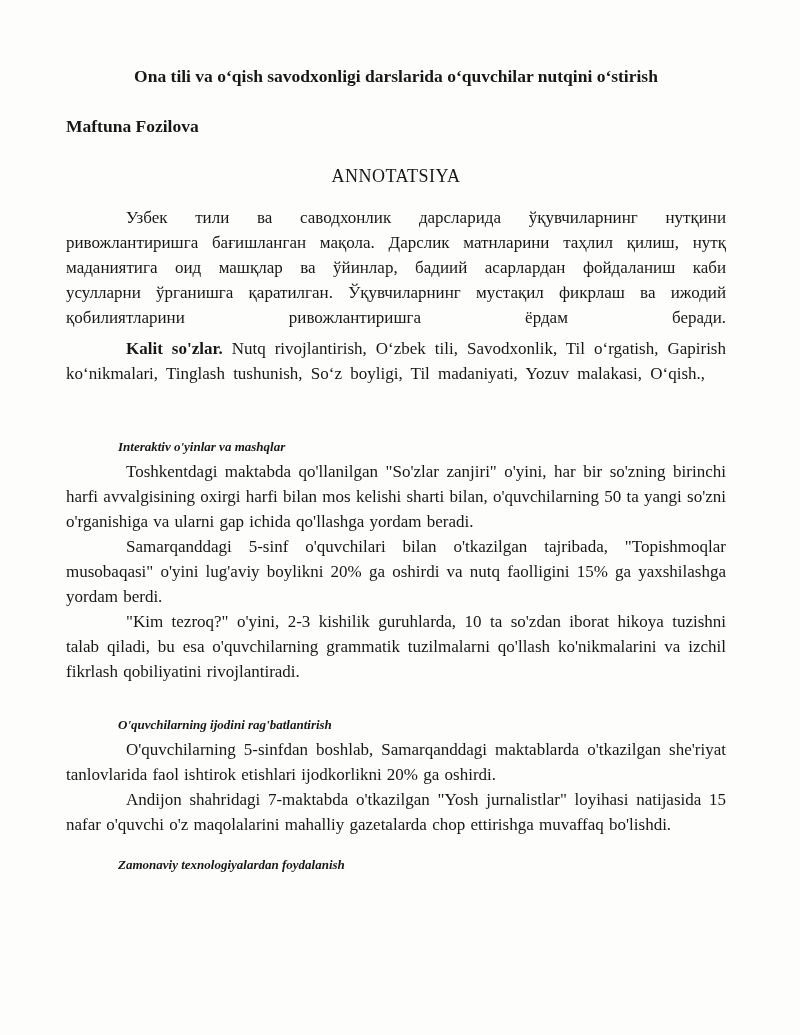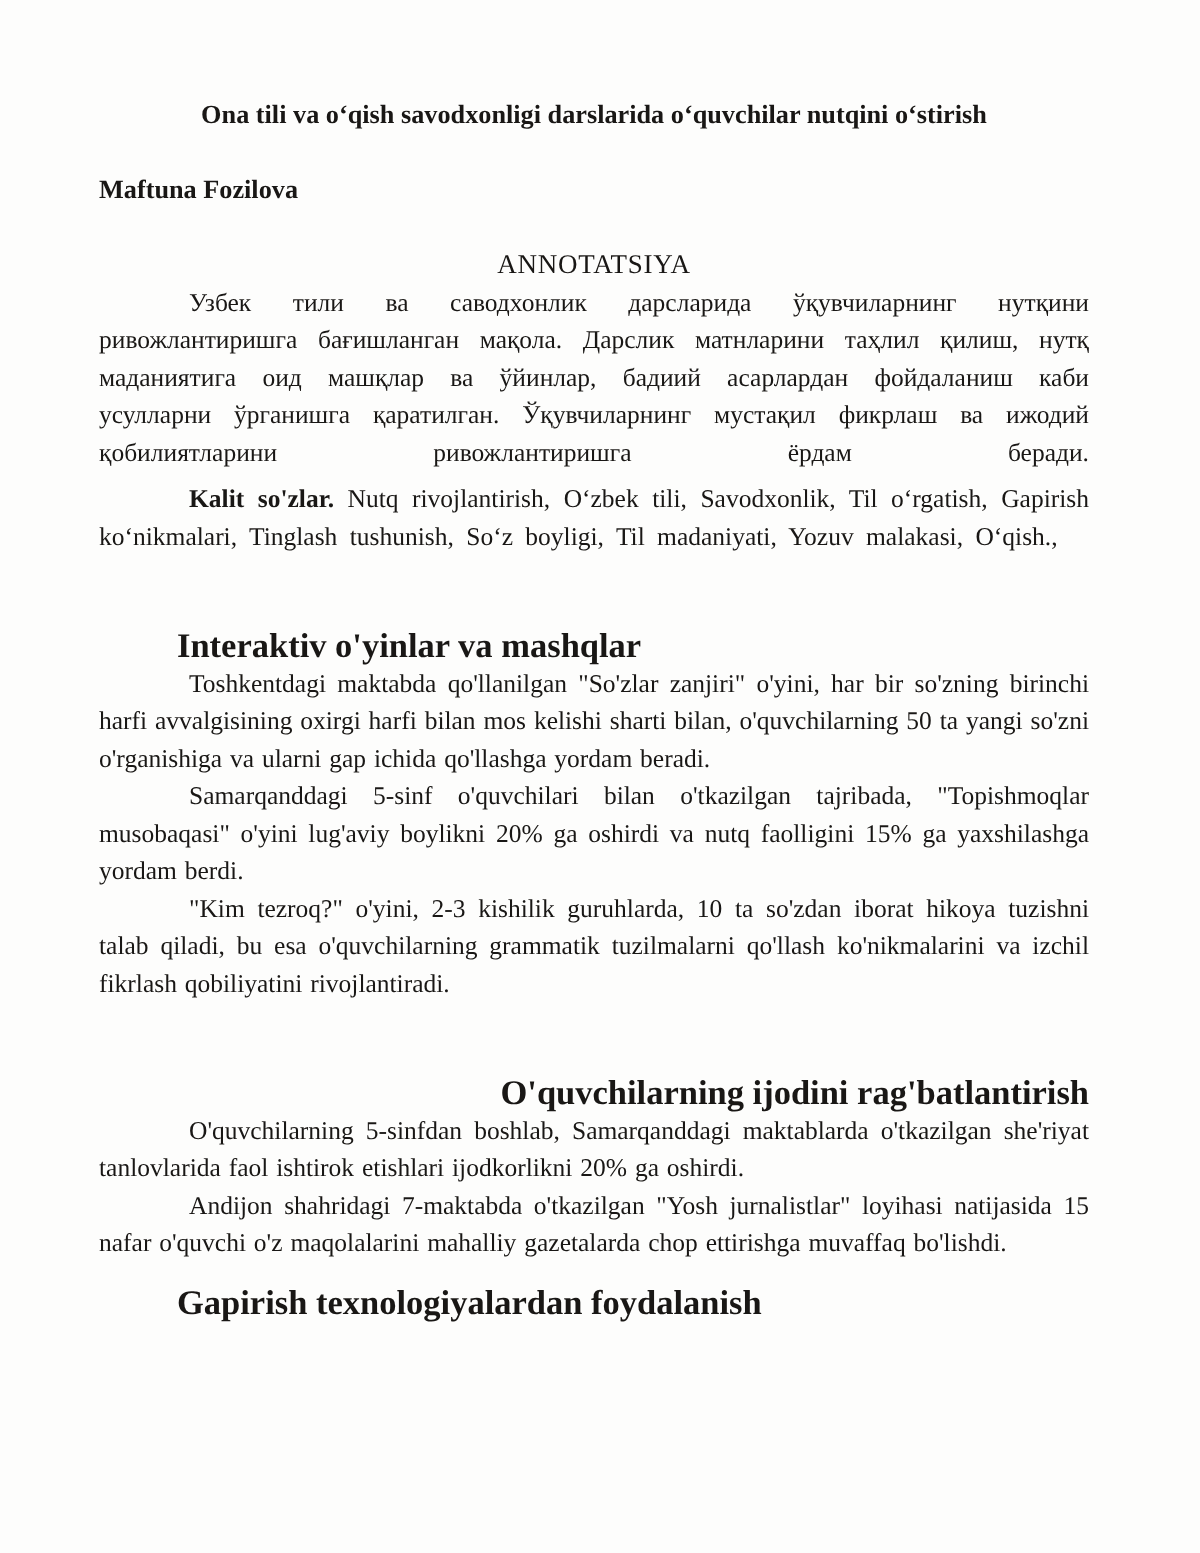--- a/index.html
+++ b/index.html
@@ -38,41 +38,42 @@
     font-weight: normal;
     font-size: 18px;
     letter-spacing: 0.5px;
   }
   p.body-para {
     margin: 0;
     text-align: justify;
     text-indent: 60px;
   }
   p.abstract-text {
-    margin-top: 0;
+    margin-top: 16px;
     word-spacing: 4px;
     text-align-last: justify;
   }
   p.keywords-para {
     margin-top: 6px;
     word-spacing: 4px;
   }
   .section-heading {
     margin: 0;
     padding-left: 52px;
     font-weight: bold;
-    font-size: 23px;
+    font-size: 13px;
     text-align: left;
+    font-style: italic;
   }
   p.latin { word-spacing: 1px; }
   .mt-sec1 { margin-top: 48px; }
   .mt-s1p1 { margin-top: 3px; }
   .mt-s1p2 { margin-top: 10px; }
   .mt-s1p3 { margin-top: 12px; }
-  .mt-sec2 { margin-top: 48px; text-align: right; }
+  .mt-sec2 { margin-top: 28px; }
   .mt-s2p1 { margin-top: 0; }
   .mt-s2p2 { margin-top: 12px; }
   .mt-s2p3 { margin-top: 16px; }
   .mt-sec3 { margin-top: 15px; }
   b.kw-label { font-weight: bold; }
 </style>
 </head>
 <body>
 
 <div class="page">
@@ -96,16 +97,16 @@
 
     <p class="body-para latin mt-s1p3">"Kim tezroq?" o'yini, 2-3 kishilik guruhlarda, 10 ta so'zdan iborat hikoya tuzishni talab qiladi, bu esa o'quvchilarning grammatik tuzilmalarni qo'llash ko'nikmalarini va izchil fikrlash qobiliyatini rivojlantiradi.</p>
 
     <p class="section-heading mt-sec2">O'quvchilarning ijodini rag'batlantirish</p>
 
     <p class="body-para latin mt-s2p1">O'quvchilarning 5-sinfdan boshlab, Samarqanddagi maktablarda o'tkazilgan she'riyat tanlovlarida faol ishtirok etishlari ijodkorlikni 20% ga oshirdi.</p>
 
 
     <p class="body-para latin mt-s2p3">Andijon shahridagi 7-maktabda o'tkazilgan "Yosh jurnalistlar" loyihasi natijasida 15 nafar o'quvchi o'z maqolalarini mahalliy gazetalarda chop ettirishga muvaffaq bo'lishdi.</p>
 
-    <p class="section-heading mt-sec3">Gapirish texnologiyalardan foydalanish</p>
+    <p class="section-heading mt-sec3">Zamonaviy texnologiyalardan foydalanish</p>
 
   </div>
 </div>
 
 </body></html>

